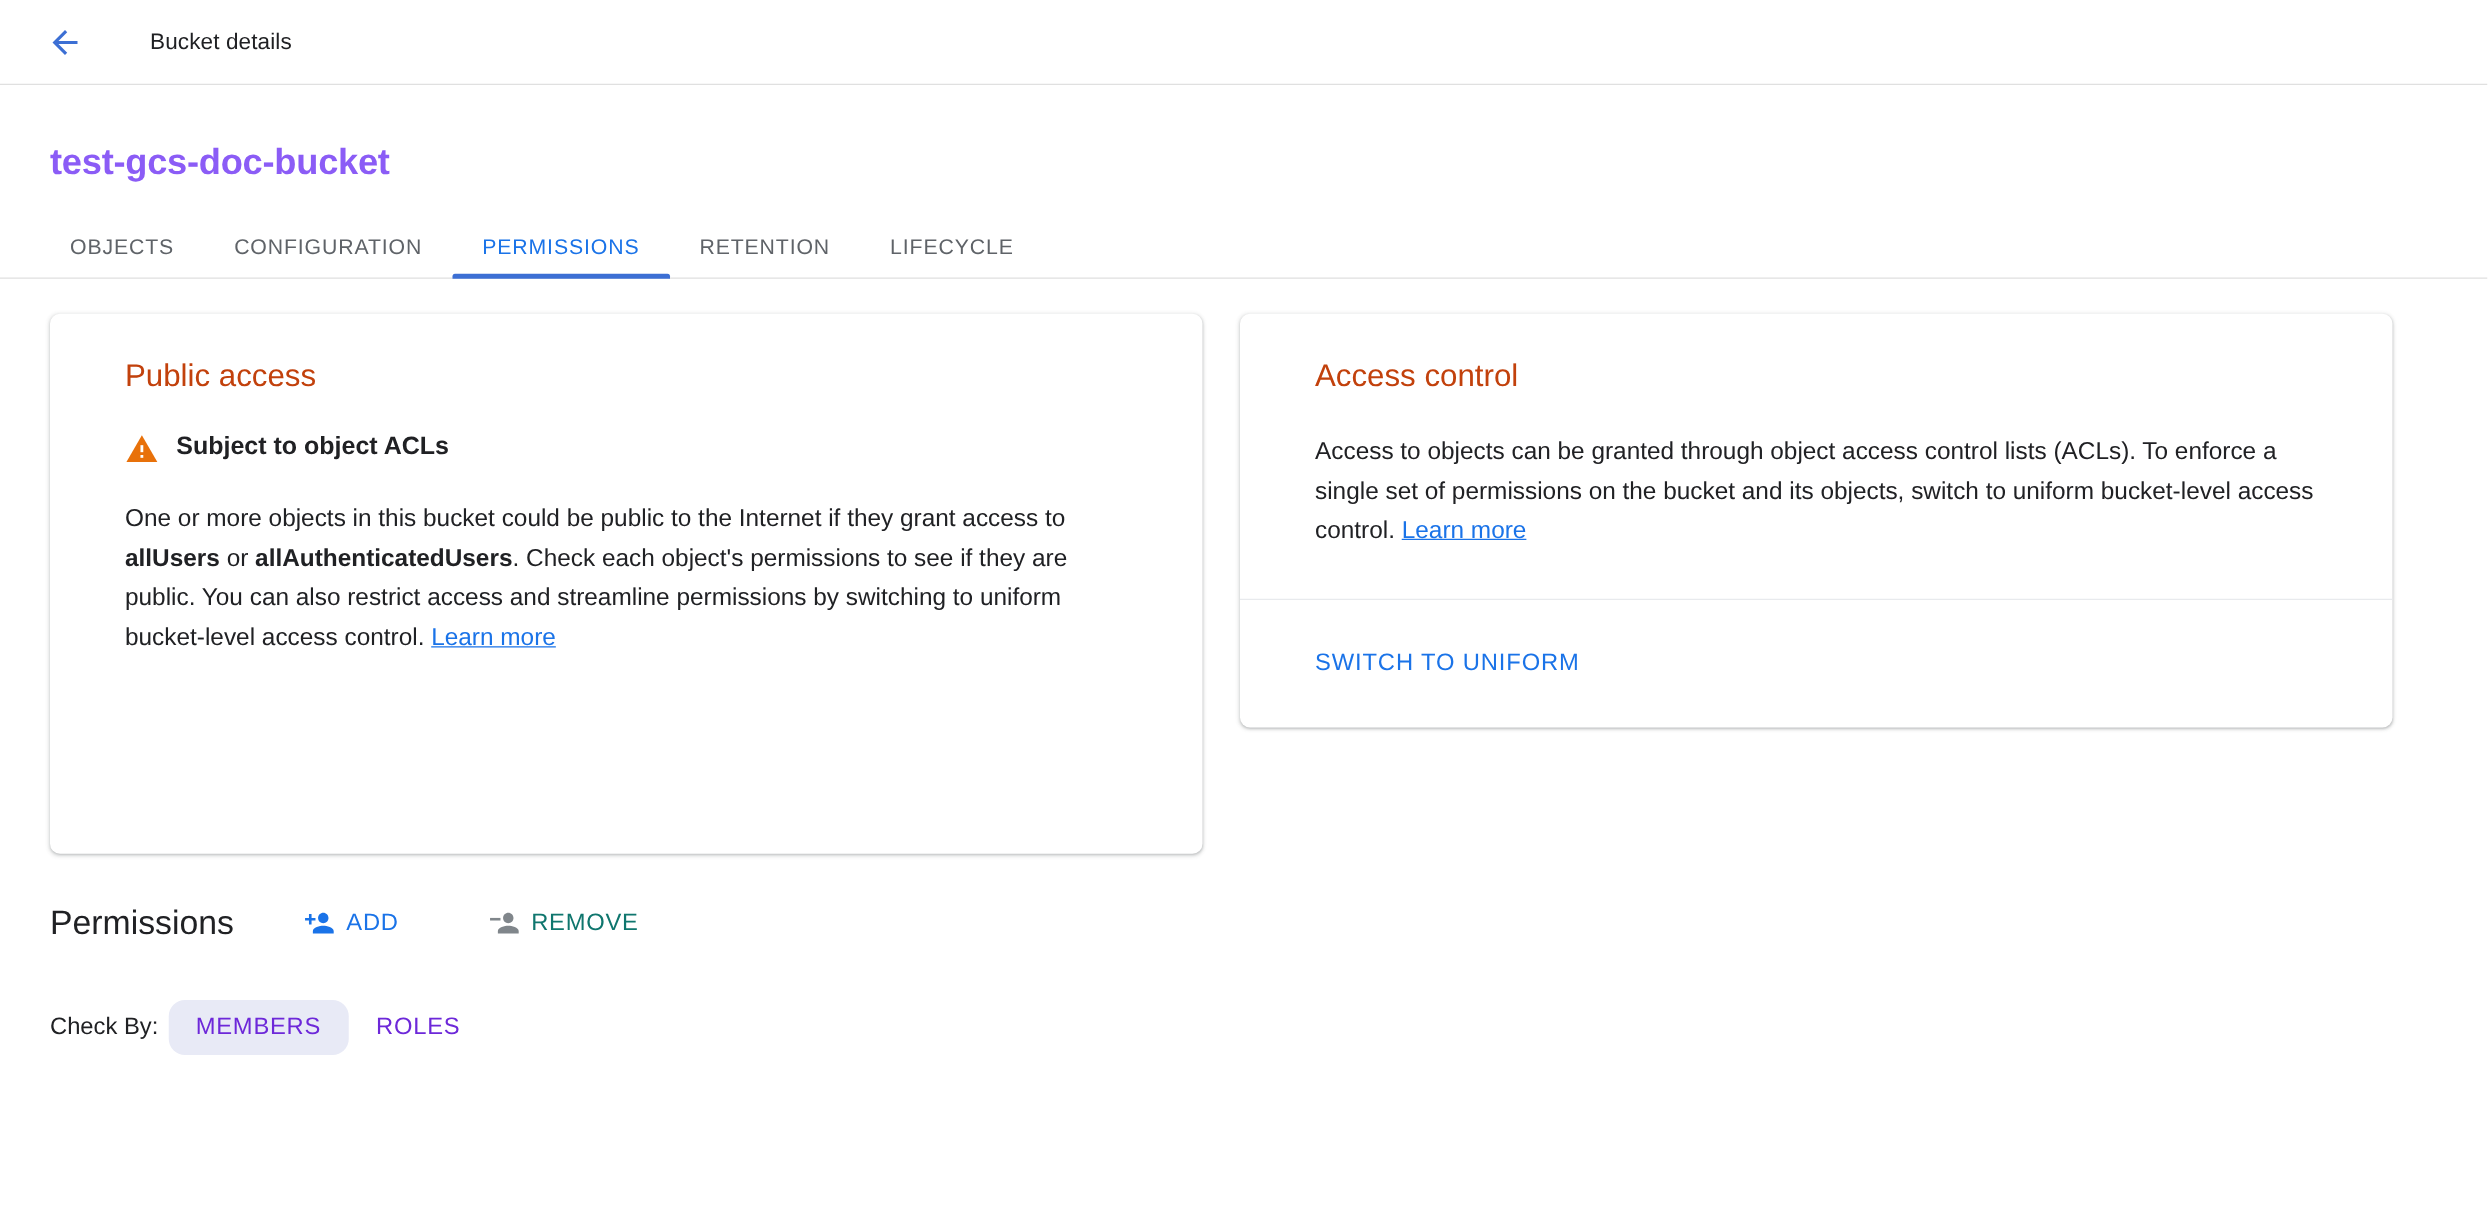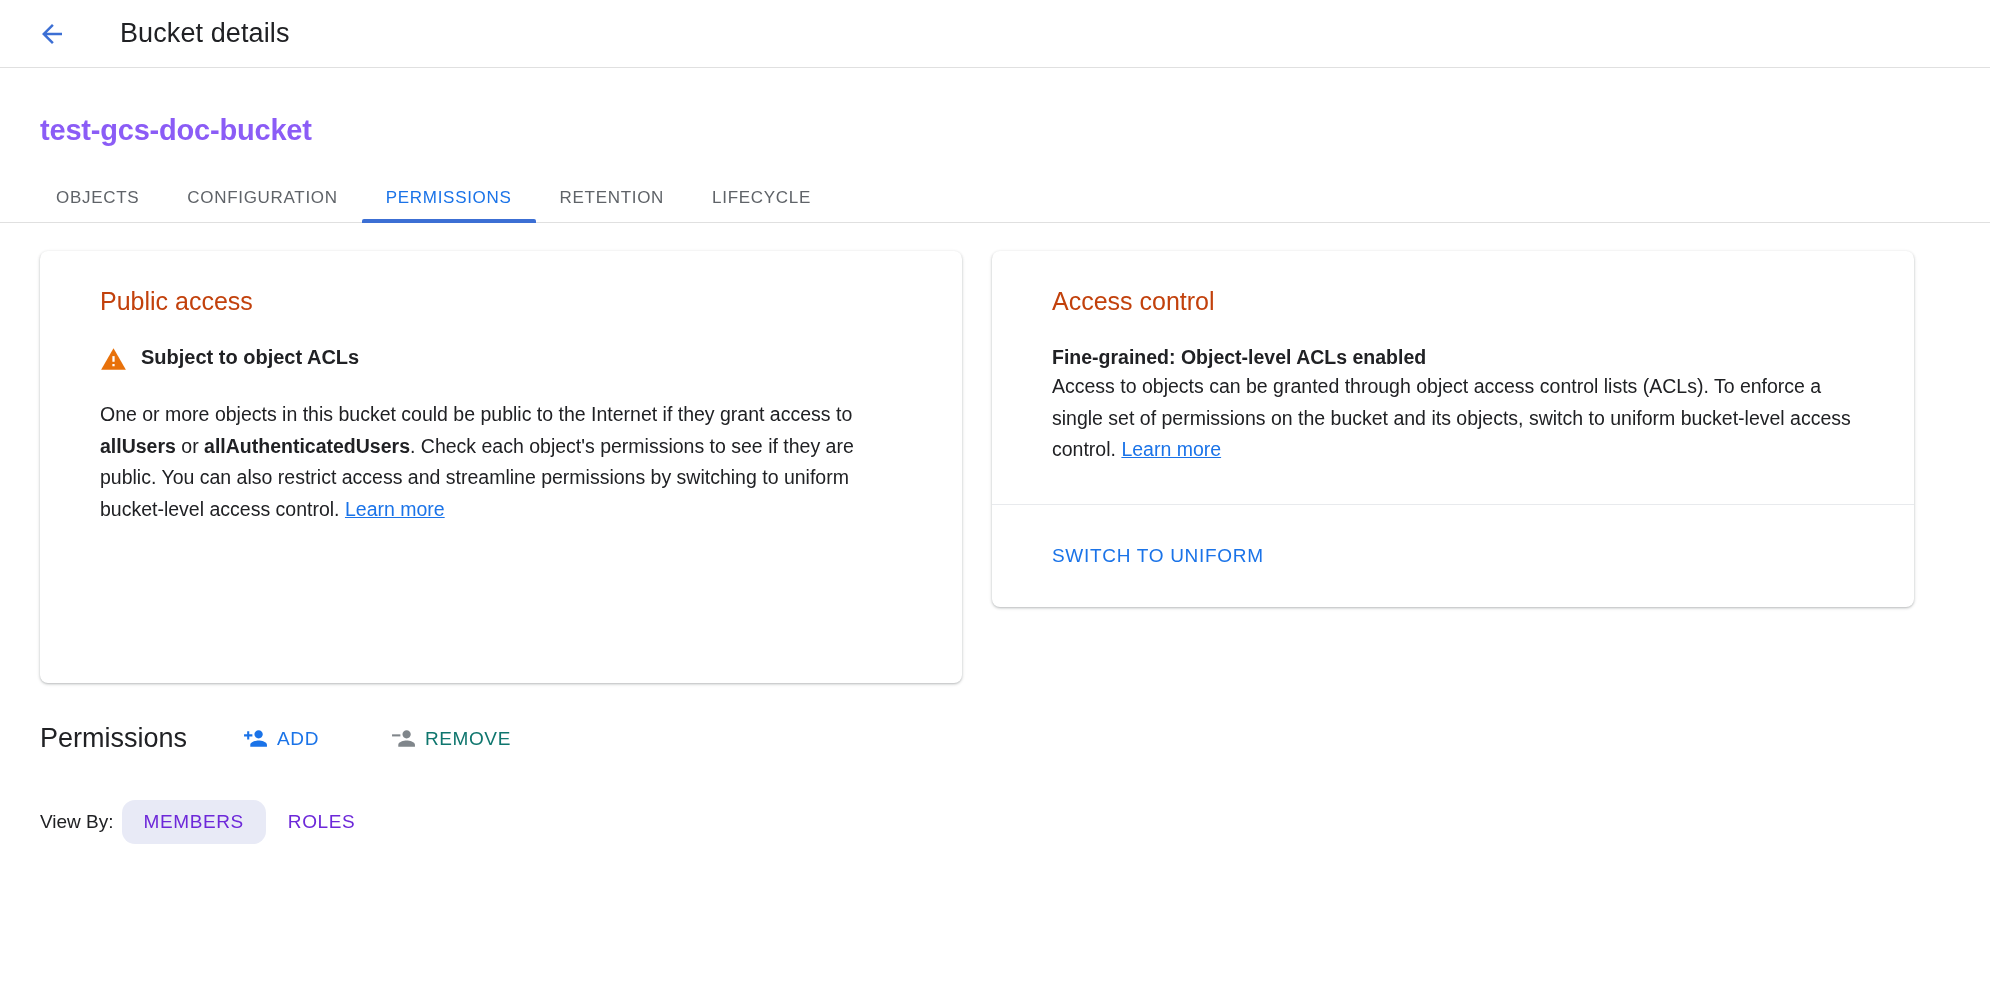--- a/index.html
+++ b/index.html
@@ -26,21 +26,21 @@
     height: 48px;
     display: flex;
     align-items: center;
     justify-content: center;
     border-radius: 50%;
     cursor: pointer;
     flex: none;
   }
   .back-btn svg { display: block; }
   .page-title {
-    font-size: 27px;
+    font-size: 18px;
     font-weight: 400;
     color: #202124;
     margin-left: 44px;
     letter-spacing: 0.1px;
   }
 
   
   .bucket-name {
     font-size: 29px;
     font-weight: 700;
@@ -238,21 +238,20 @@
         <span class="acl-status-text">Subject to object ACLs</span>
       </div>
 
       <p class="card-text"><span>One or more objects in this bucket could be public to the Internet if they grant access to </span><b>allUsers</b><span> or </span><b>allAuthenticatedUsers</b><span>. Check each object's permissions to see if they are public. You can also restrict access and streamline permissions by switching to uniform bucket-level access control. </span><a class="learn-more">Learn more</a></p>
     </div>
   </div>
 
   <div class="card card-access">
     <div class="card-body">
       <div class="card-title">Access control</div>
-      <div class="sub-head">Fine-grained: Object-level ACLs enabled</div>
       <p class="card-text"><span>Access to objects can be granted through object access control lists (ACLs). To enforce a single set of permissions on the bucket and its objects, switch to uniform bucket-level access control. </span><a class="learn-more">Learn more</a></p>
     </div>
     <div class="card-footer">
       <span class="text-action">SWITCH TO UNIFORM</span>
     </div>
   </div>
 </div>
 
 <div class="perm-section">
   <div class="perm-title">Permissions</div>
@@ -272,16 +271,16 @@
       <svg width="25" height="25" viewBox="0 0 24 24" fill="#80868b" aria-hidden="true">
         <path d="M15 12c2.21 0 4-1.79 4-4s-1.79-4-4-4-4 1.79-4 4 1.79 4 4 4zm0 2c-2.67 0-8 1.34-8 4v2h16v-2c0-2.66-5.33-4-8-4z"></path>
         <rect x="1" y="8" width="8" height="2"></rect>
       </svg>
     </span>
     <span>REMOVE</span>
   </div>
 </div>
 
 <div class="view-by">
-  <span class="view-by-label">View By:</span>
+  <span class="view-by-label">Check By:</span>
   <span class="toggle-btn selected">MEMBERS</span>
   <span class="toggle-btn">ROLES</span>
 </div>
 
 </body></html>

